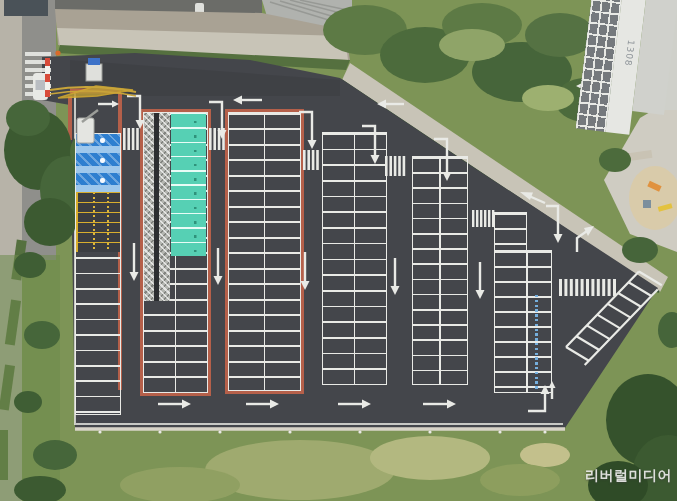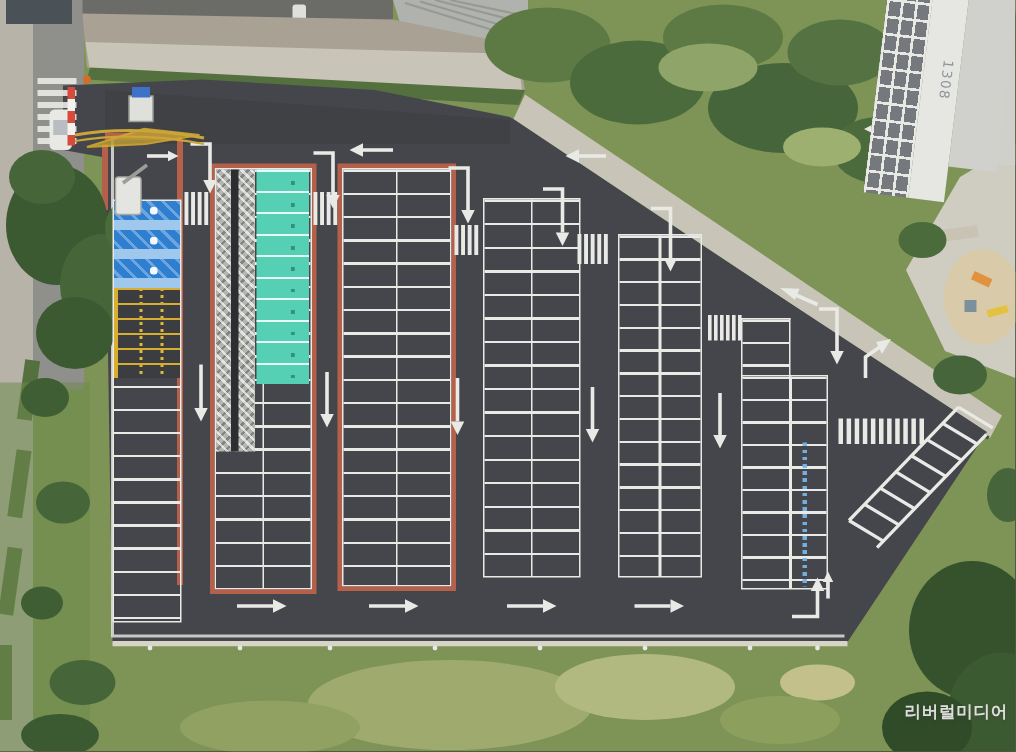--- a/index.html
+++ b/index.html
@@ -38,21 +38,21 @@
     background-size:3px 100%;background-position:55% 0;background-repeat:no-repeat;}
   
   .building{position:absolute;left:584px;top:-8px;width:86px;height:142px;transform:rotate(7deg);}
   .building>div{position:absolute;top:0;}
   .b-win{left:0;width:30px;height:100%;background-color:var(--building-win);
     background-image:repeating-linear-gradient(180deg,#e8e9e5 0 1.8px,transparent 1.8px 11.5px),
                      repeating-linear-gradient(90deg,#e8e9e5 0 1.8px,transparent 1.8px 9.5px);}
   .b-wall{left:30px;width:24px;height:100%;background:var(--building-wall);}
   .b-face{left:54px;width:32px;height:118px;background:#d0d1cc;}
   .b-label{position:absolute;top:56px;left:1px;transform:rotate(90deg);font-size:9px;color:#8f959a;letter-spacing:1px;white-space:nowrap;}
-  .watermark{position:absolute;right:5px;top:467px;font-size:11px;font-weight:bold;
+  .watermark{position:absolute;right:5px;top:467px;font-size:14px;font-weight:bold;
     color:rgba(236,236,234,.92);letter-spacing:.5px;text-shadow:0 1px 2px rgba(60,60,60,.55);}
 </style>
 </head>
 <body>
 
 <div class="scene">
 
   <svg width="677" height="501" viewBox="0 0 677 501">
 
     <rect x="0" y="0" width="677" height="501" fill="#7d9456"></rect>

